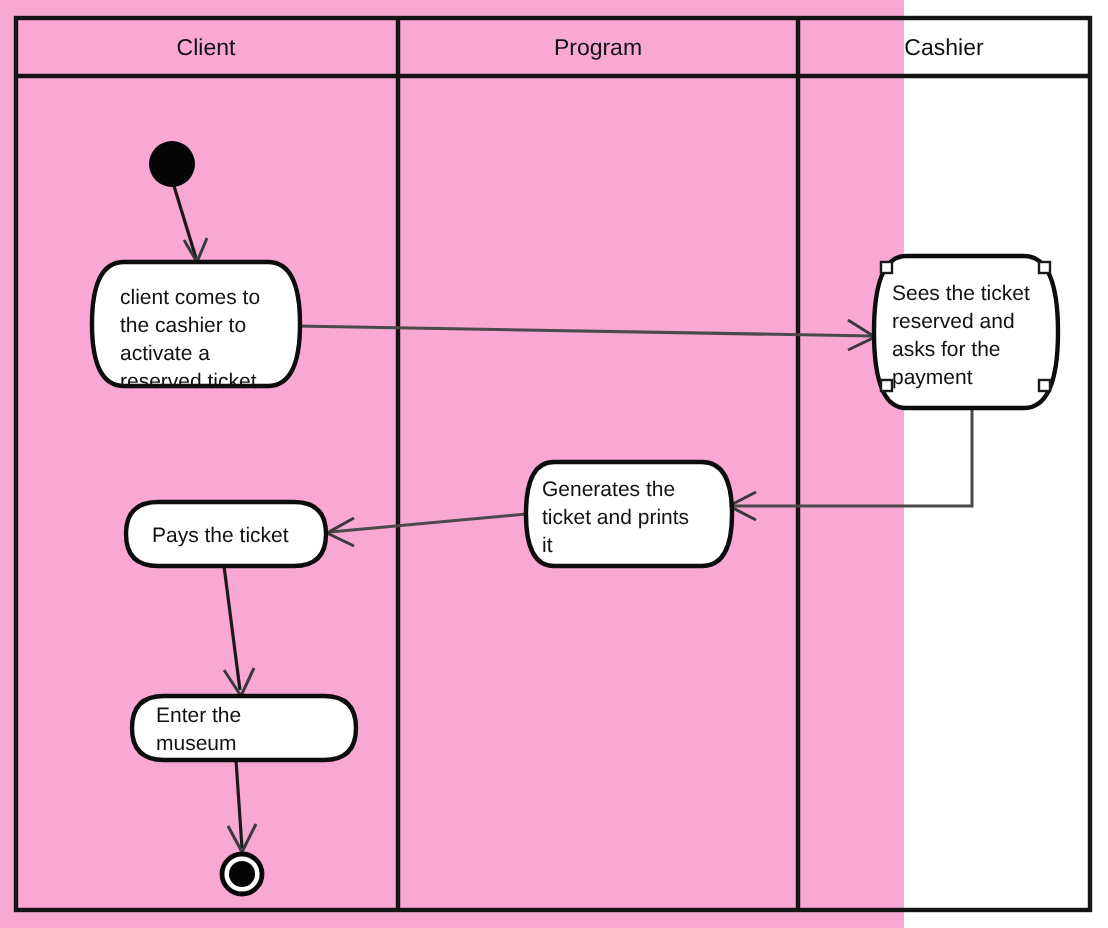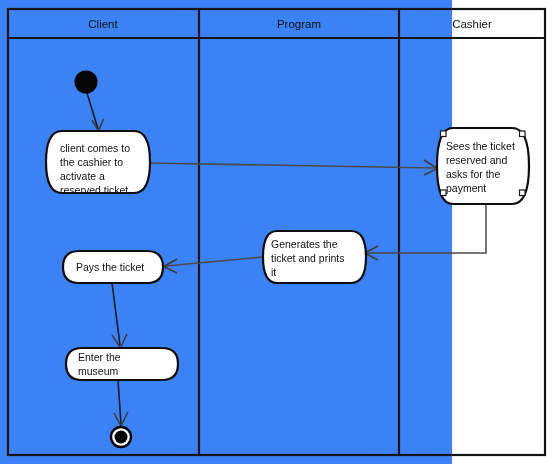--- a/index.html
+++ b/index.html
@@ -10,21 +10,21 @@
   body {
     width: 554px;
     height: 464px;
     overflow: hidden;
     font-family: "Liberation Sans", sans-serif;
   }
   #diagram-root {
     position: relative;
     width: 452px;
     height: 464px;
-    background: #3b82f6;
+    background: #f9a8d4;
   }
   svg#activity-diagram {
     display: block;
     width: 554px;
     height: 464px;
   }
   .lane-frame {
     fill: none;
     stroke: #141414;
     stroke-width: 2.2;

